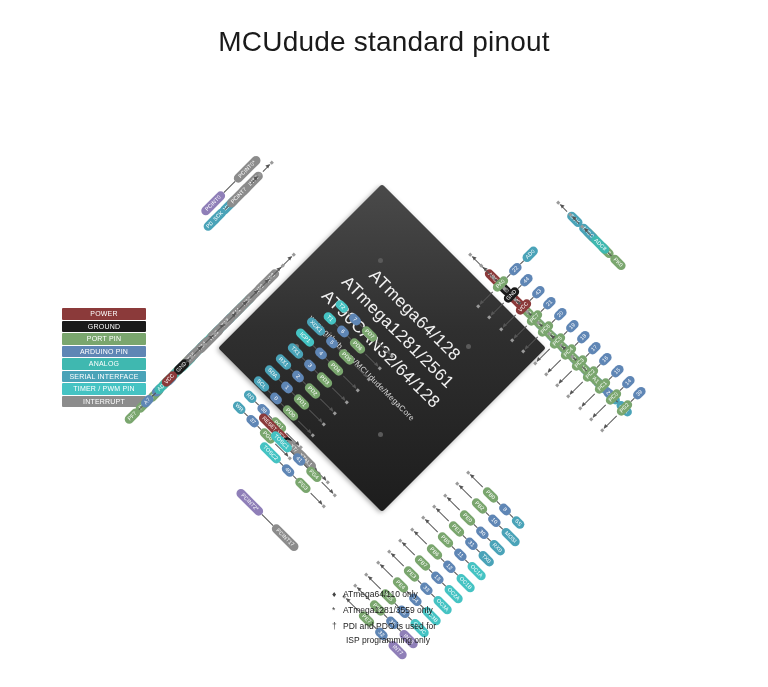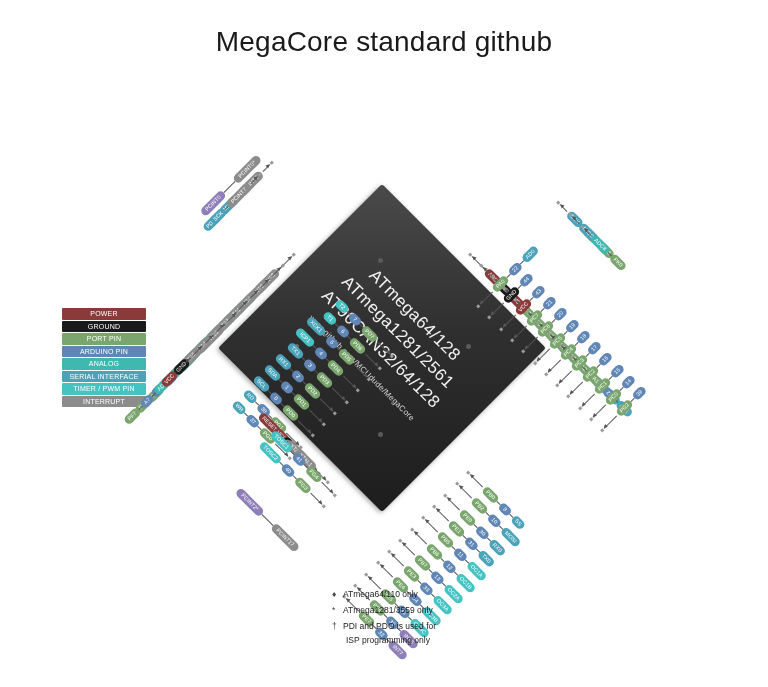--- a/index.html
+++ b/index.html
@@ -127,21 +127,21 @@
     color: #1d1d1d;
     line-height: 1.55;
   }
   .note { position: relative; padding-left: 11px; margin-bottom: 3px; }
   .note .mk { position: absolute; left: 0; top: 0; color: #444; }
   .note .sub { display: block; padding-left: 3px; }
 </style>
 </head>
 <body>
 
-<div id="title">MegaCore standard github</div>
+<div id="title">MCUdude standard pinout</div>
 
 <div id="legend">
     <div class="legend-row" style="background: rgb(139, 58, 58);">POWER</div>
     <div class="legend-row" style="background: rgb(26, 26, 26);">GROUND</div>
     <div class="legend-row" style="background: rgb(122, 166, 110);">PORT PIN</div>
     <div class="legend-row" style="background: rgb(95, 134, 181);">ARDUINO PIN</div>
     <div class="legend-row" style="background: rgb(63, 184, 176);">ANALOG</div>
     <div class="legend-row" style="background: rgb(74, 163, 184);">SERIAL INTERFACE</div>
     <div class="legend-row" style="background: rgb(69, 195, 195);">TIMER / PWM PIN</div>
     <div class="legend-row" style="background: rgb(140, 140, 140);">INTERRUPT</div>

